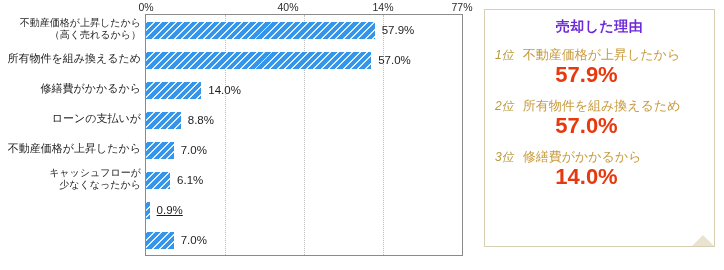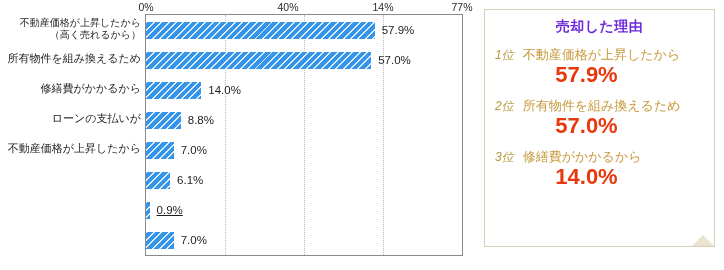--- a/index.html
+++ b/index.html
@@ -205,20 +205,22 @@
       <div class="gridline" style="left: 237px;"></div>
     </div>
 
   <div class="cat-labels">
       <div class="cat-label two-line" style="top: 3px;">不動産価格が上昇したから
 （高く売れるから）</div>
       <div class="cat-label one-line" style="top: 38px;">所有物件を組み換えるため</div>
       <div class="cat-label one-line" style="top: 68px;">修繕費がかかるから</div>
       <div class="cat-label one-line" style="top: 98px;">ローンの支払いが</div>
       <div class="cat-label one-line" style="top: 128px;">不動産価格が上昇したから</div>
+      <div class="cat-label two-line" style="top: 153px;">キャッシュフローが
+少なくなったから</div>
     </div>
 
   <div class="bars-layer">
       <div class="bar-row" style="top: 6.5px; height: 17px;">
         <div class="bar" style="width: 228.705px;"></div>
         <span class="bar-value" style="left: 235.705px;">57.9%</span>
       </div>
       <div class="bar-row" style="top: 36.5px; height: 17px;">
         <div class="bar" style="width: 225.15px;"></div>
         <span class="bar-value" style="left: 232.15px;">57.0%</span>

